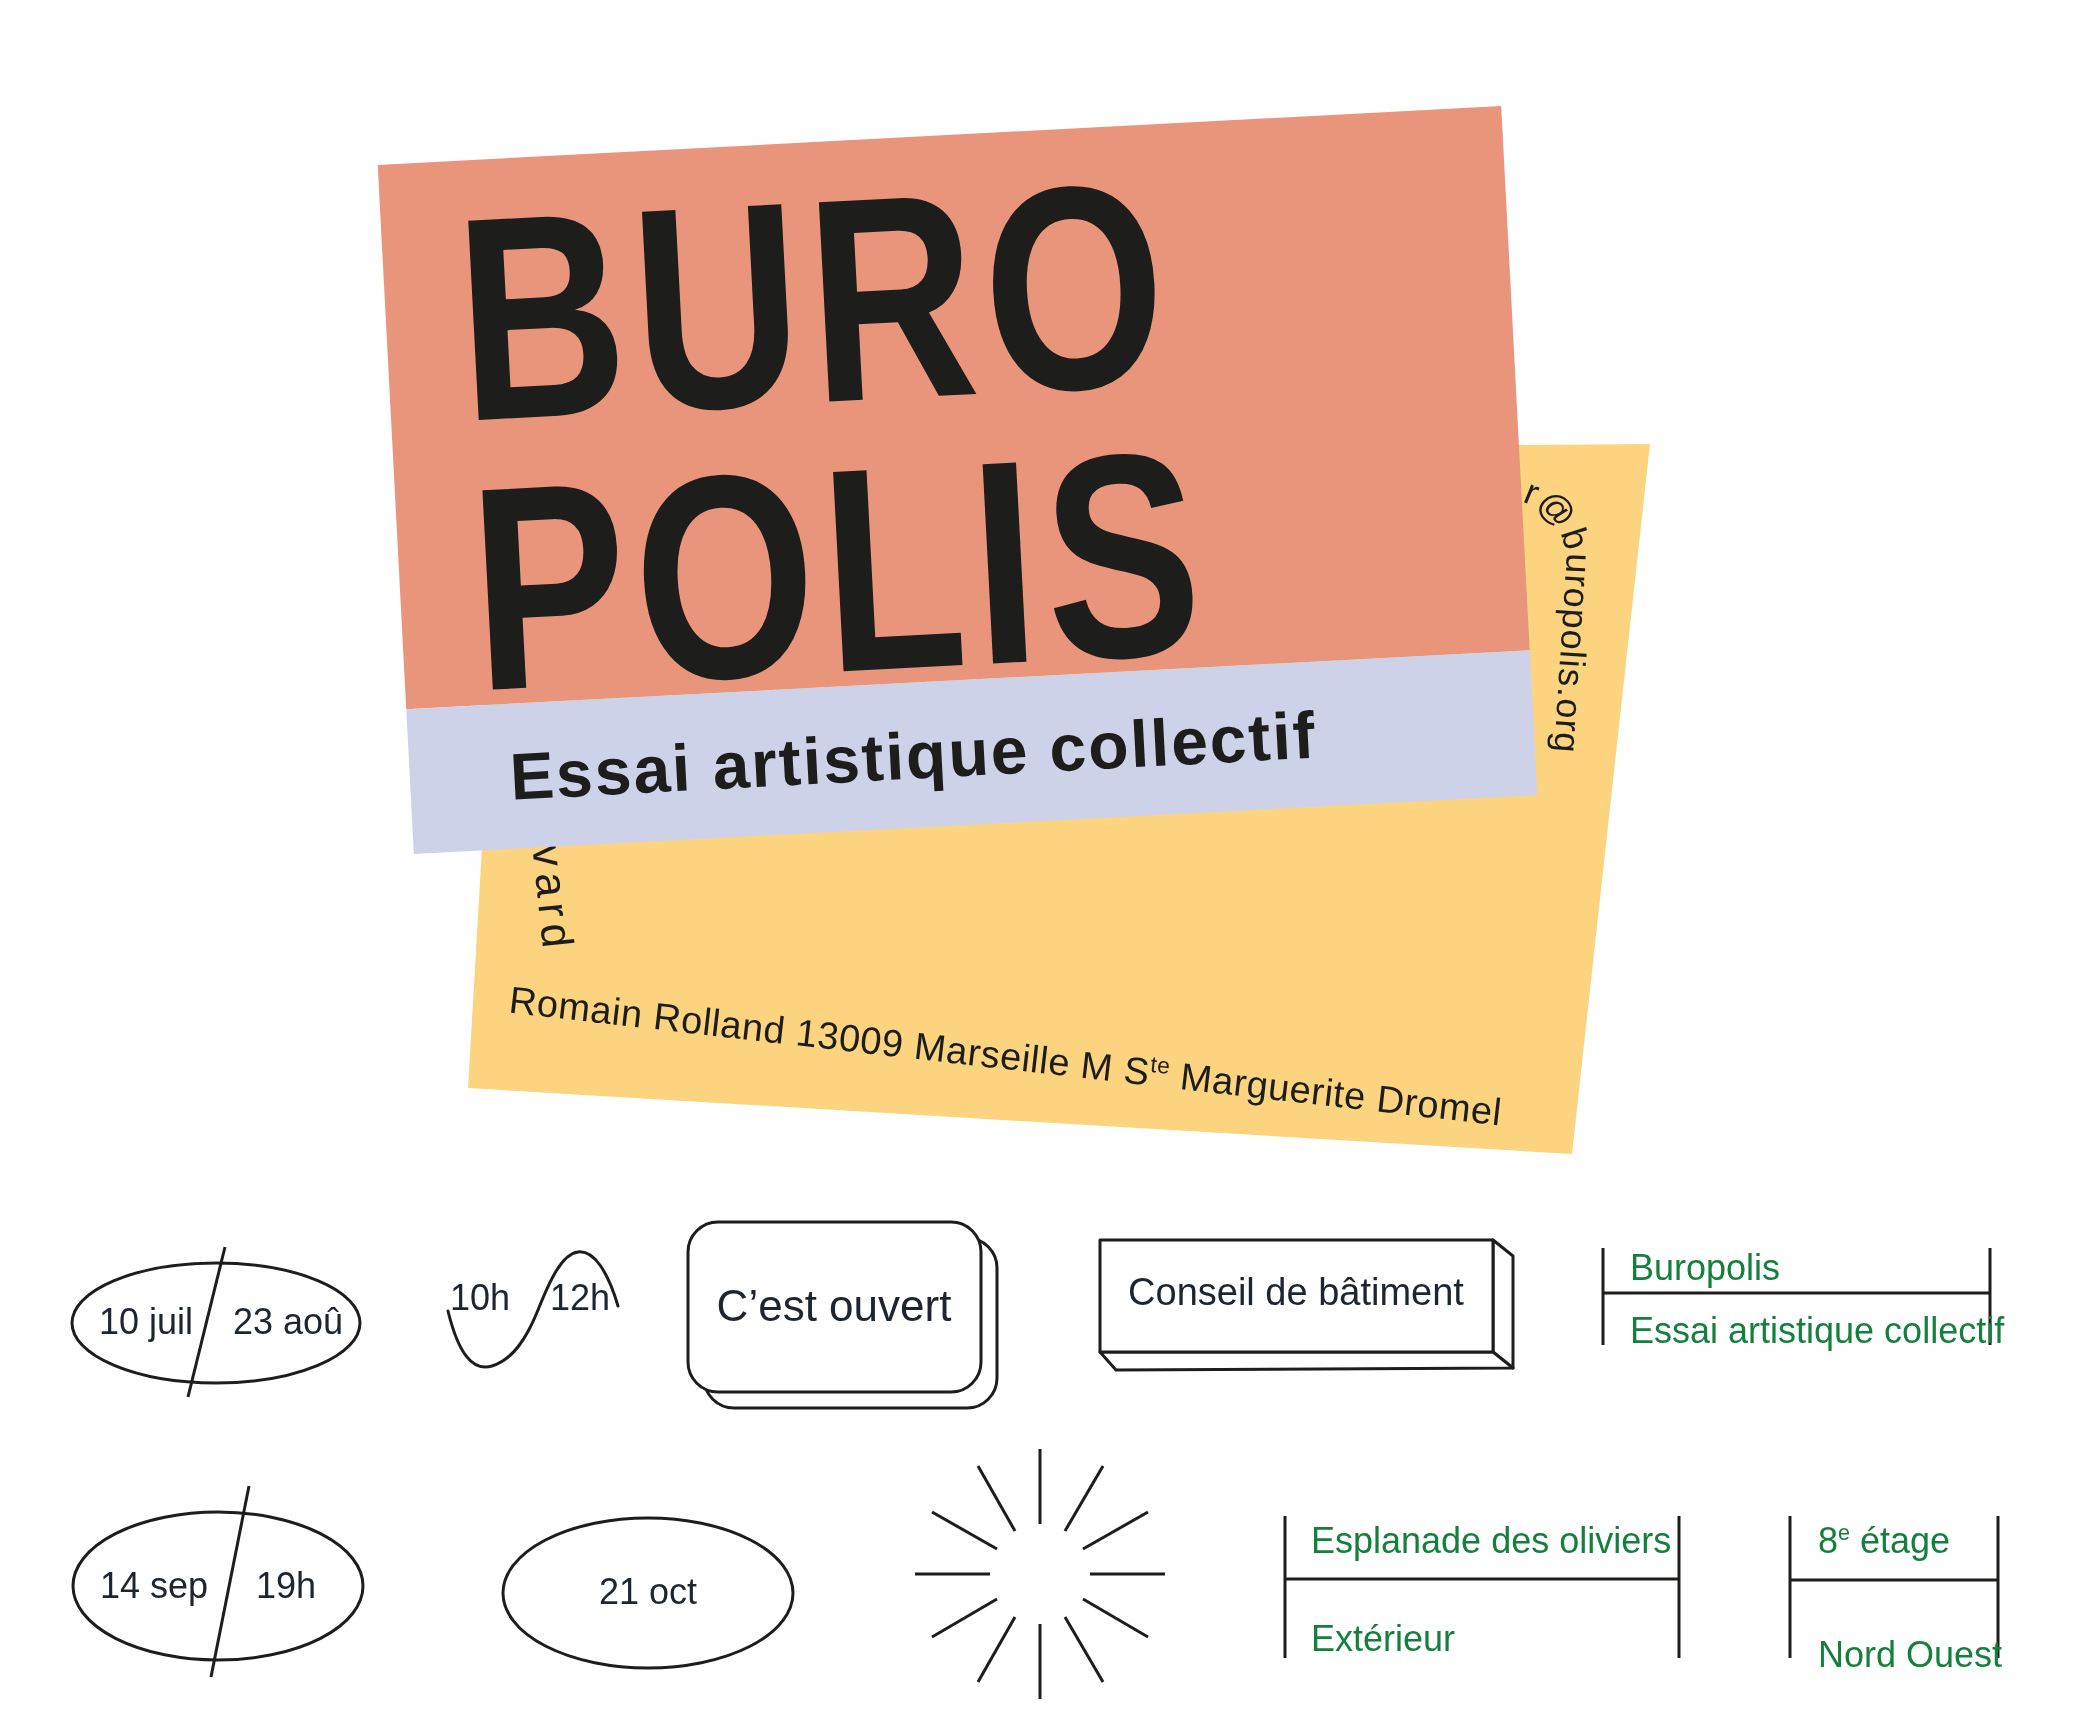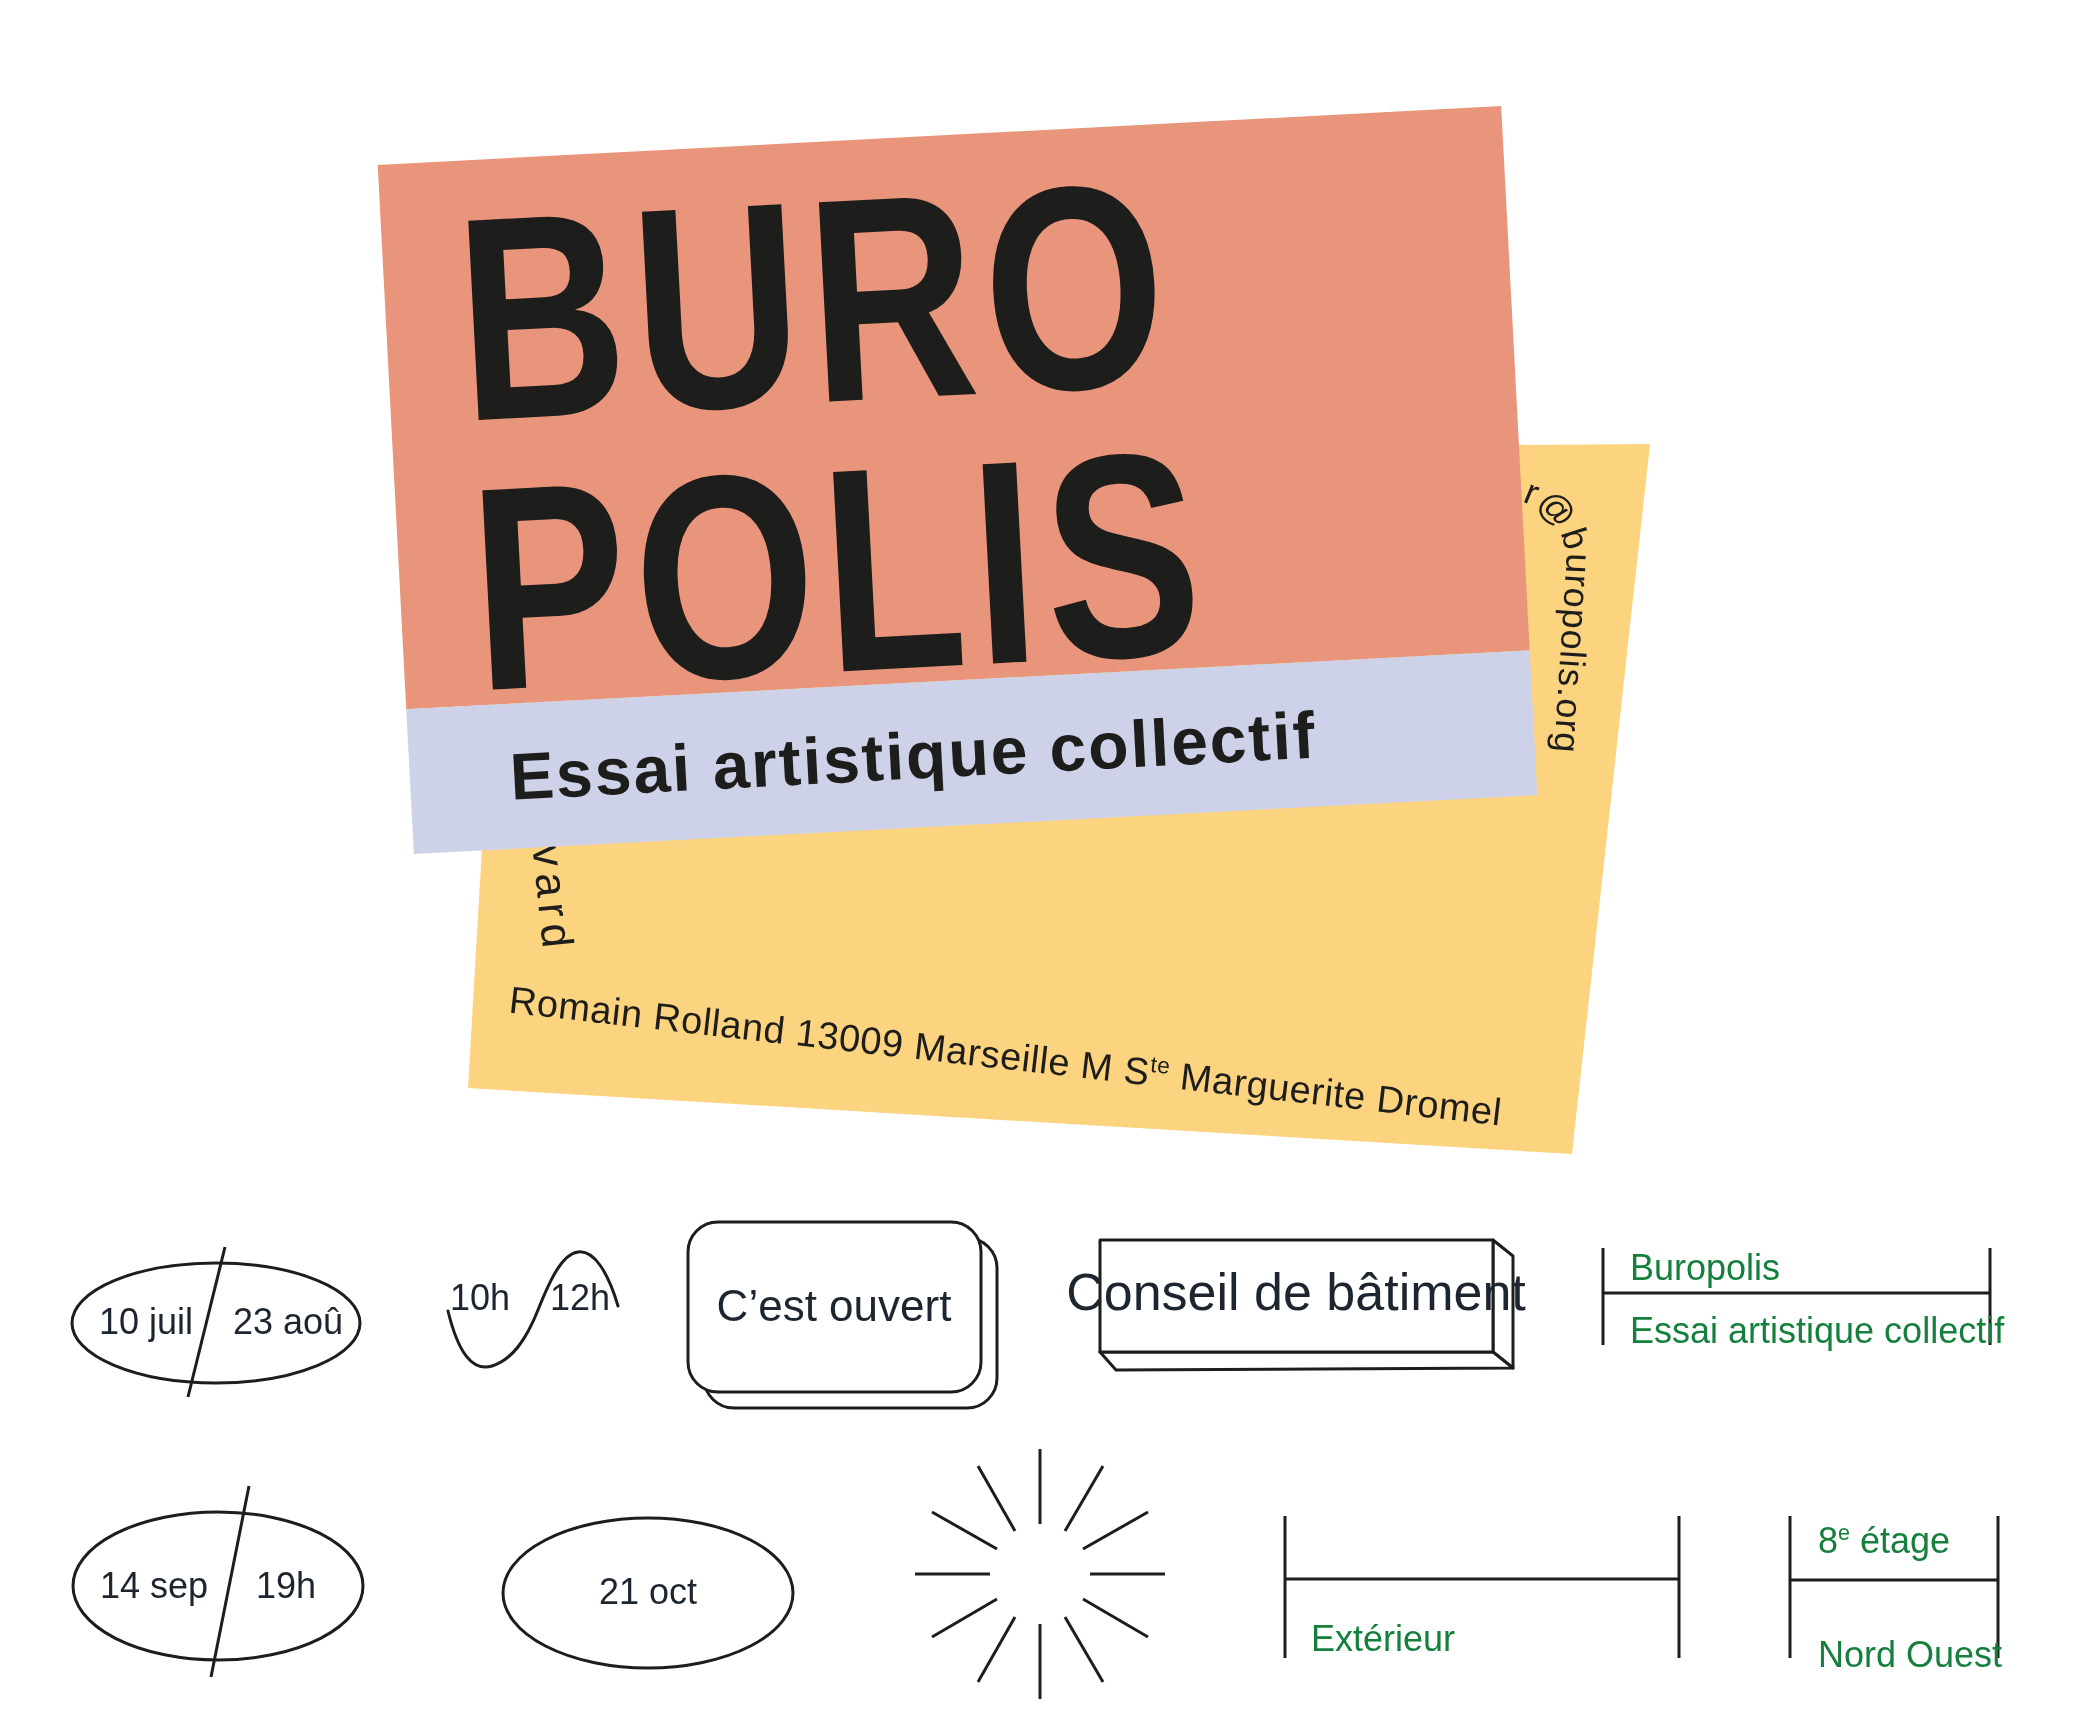--- a/index.html
+++ b/index.html
@@ -58,21 +58,21 @@
   
   .lbl{
     position:absolute;z-index:4;color:#1c2530;font-size:36px;white-space:nowrap;
     transform:translate(-50%,-50%);
   }
   .lbl-left{
     position:absolute;z-index:4;color:#15803d;font-size:36px;white-space:nowrap;
     transform:translateY(-50%);
   }
   #open-label{font-size:44px;}
-  #council-label{font-size:52px;}
+  #council-label{font-size:38px;}
 </style>
 </head>
 <body>
 
 <div id="canvas">
 
   <div id="yellow-card">
     <div id="street-fragment">vard</div>
     <div id="address-line"><span>Romain Rolland 13009 Marseille M S</span><span class="sup">te</span><span> Marguerite Dromel</span></div>
   </div>
@@ -150,18 +150,19 @@
   <div class="lbl" id="council-label" style="left:1296px;top:1292px;">Conseil de bâtiment</div>
 
   <div class="lbl-left" style="left:1630px;top:1268px;">Buropolis</div>
   <div class="lbl-left" style="left:1630px;top:1331px;">Essai artistique collectif</div>
 
   <div class="lbl" style="left:154px;top:1586px;">14 sep</div>
   <div class="lbl" style="left:286px;top:1586px;">19h</div>
 
   <div class="lbl" style="left:648px;top:1592px;">21 oct</div>
 
+  <div class="lbl-left" style="left:1311px;top:1541px;">Esplanade des oliviers</div>
   <div class="lbl-left" style="left:1311px;top:1639px;">Extérieur</div>
 
   <div class="lbl-left" style="left:1818px;top:1541px;text-align:right;"><span>8</span><span class="sup">e</span><span> étage</span></div>
   <div class="lbl-left" style="left:1818px;top:1639px;margin-top:16px;">Nord Ouest</div>
 
 </div>
 
 </body></html>

